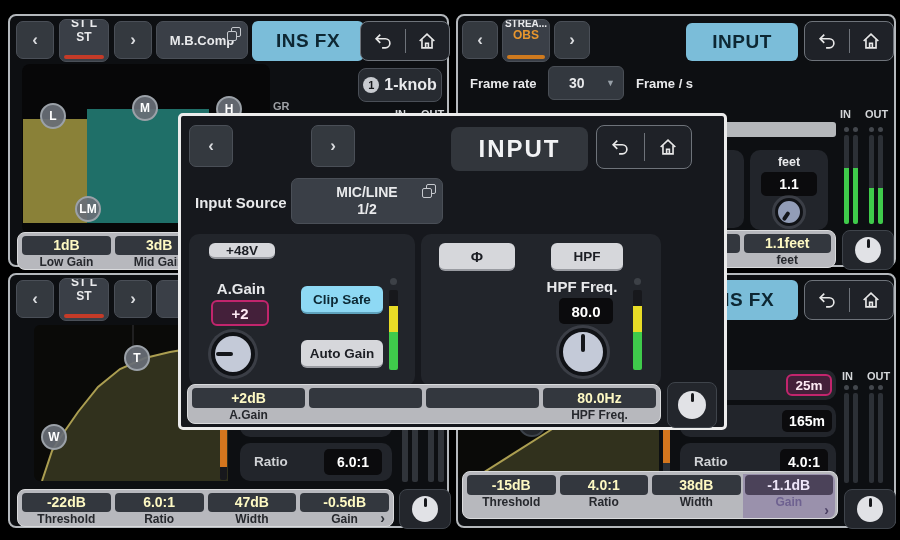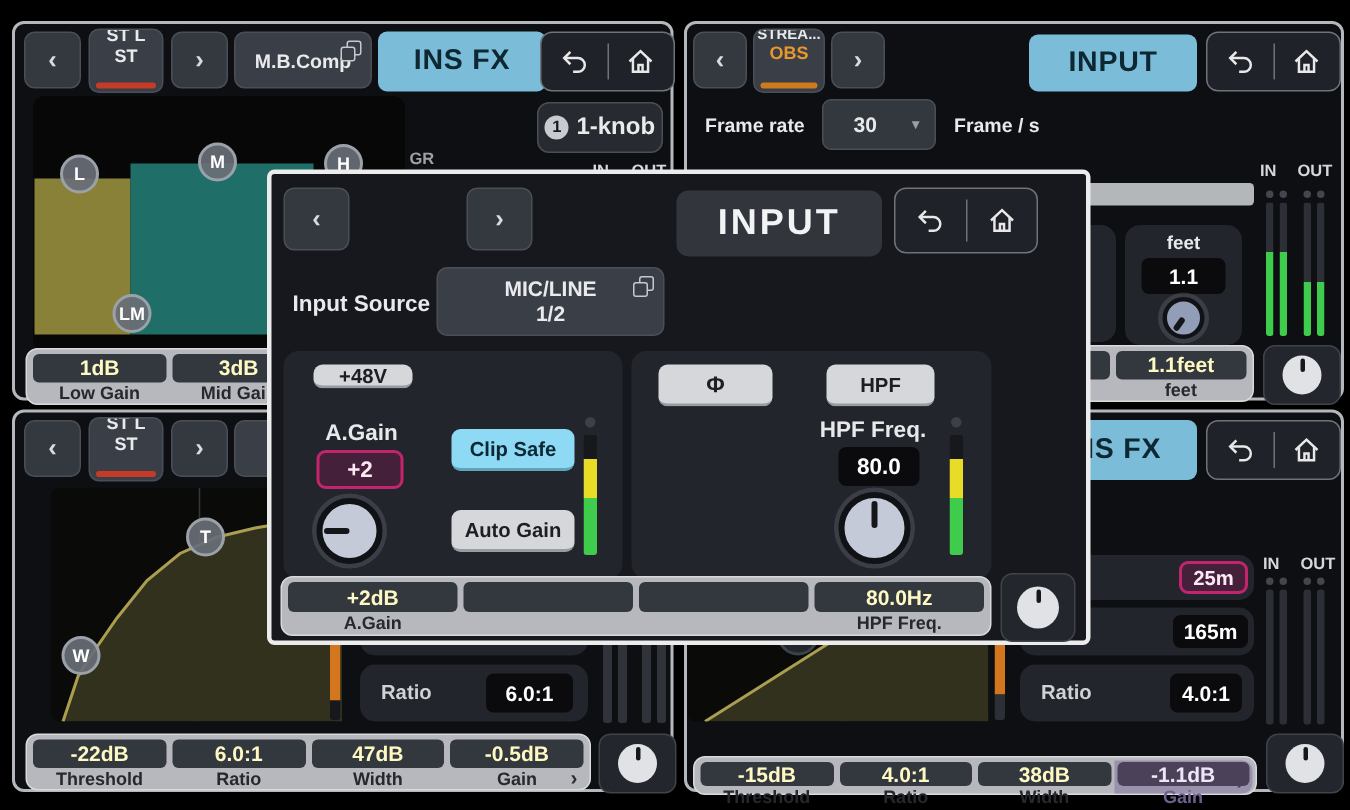--- a/index.html
+++ b/index.html
@@ -365,21 +365,21 @@
     <div class="label sm" style="left:409px;top:95px">OUT</div>
     <i class="dot5" style="left:386px;top:110px"></i>
     <i class="dot5" style="left:395px;top:110px"></i>
     <i class="dot5" style="left:411px;top:110px"></i>
     <i class="dot5" style="left:420px;top:110px"></i>
     <div class="thin" style="left:386px;top:118px;width:5px;height:90px;background:#2c3036"></div>
     <div class="thin" style="left:395px;top:118px;width:5px;height:90px;background:#2c3036"></div>
     <div class="thin" style="left:411px;top:118px;width:5px;height:90px;background:#2c3036"></div>
     <div class="thin" style="left:420px;top:118px;width:5px;height:90px;background:#2c3036"></div>
 
-    <div class="bbar" style="left:4px;top:229px;width:376px;height:26px">
+    <div class="bbar" style="left:4px;top:196px;width:376px;height:48px">
       <div class="bcell">
           <div class="bval">-15dB</div>
           <div class="blab">Threshold</div>
         </div>
       <div class="bcell">
           <div class="bval">4.0:1</div>
           <div class="blab">Ratio</div>
         </div>
       <div class="bcell">
           <div class="bval">38dB</div>

